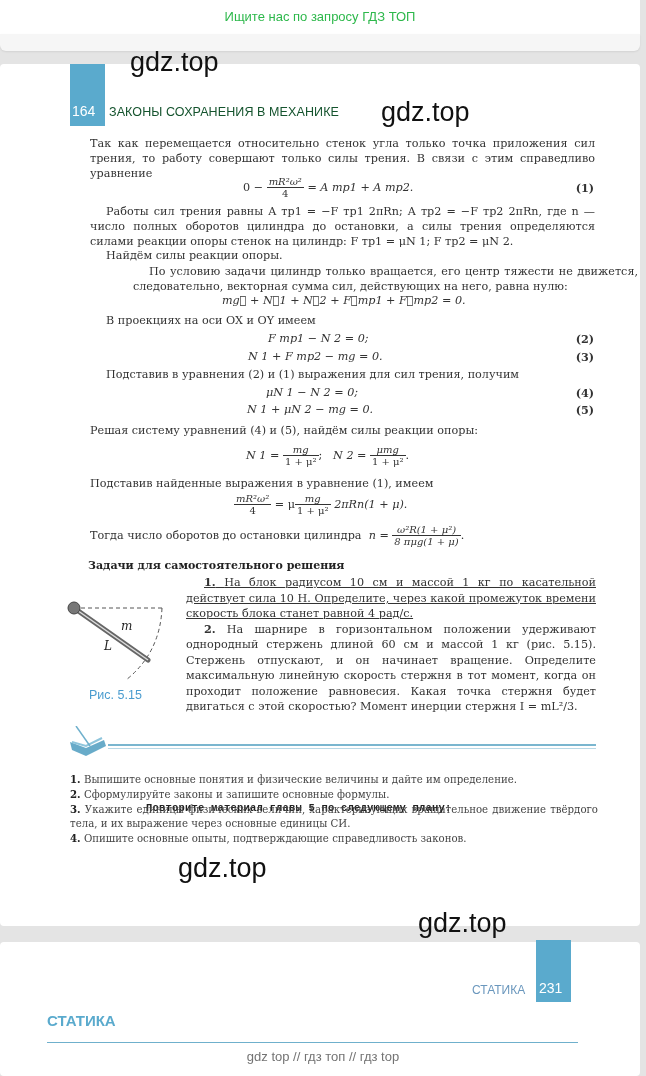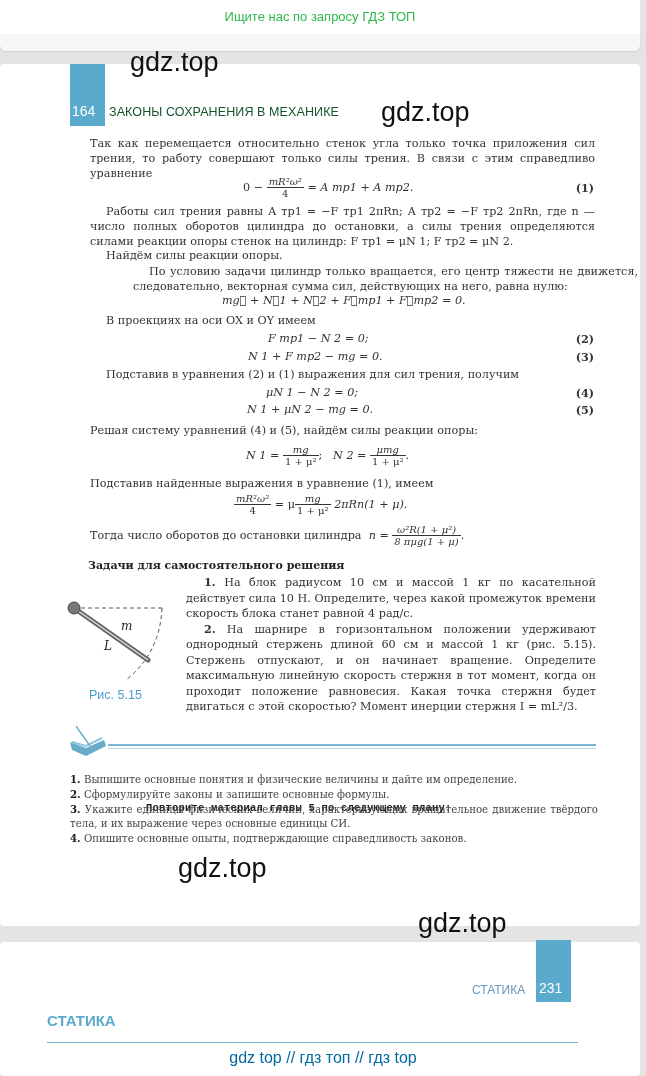--- a/index.html
+++ b/index.html
@@ -35,21 +35,21 @@
   .review-line2 { position: absolute; left: 108px; top: 748px; width: 488px; height: 1px; background: #b8d8e6; }
   .review-title { position: absolute; left: 146px; top: 754px; font-family: Liberation Mono, monospace; font-size: 10.5px; font-weight: bold; color: #222; letter-spacing: 0.2px; margin-top: 48px; }
   .review-list { position: absolute; left: 70px; top: 772px; width: 528px; font-size: 10.2px; line-height: 14px; color: #444; }
   .review-list b { color: #222; }
 
   .tab-right { position: absolute; left: 536px; top: 940px; width: 35px; height: 62px; background: #5aaacd; }
   .page-num-right { position: absolute; left: 539px; top: 980px; font-family: "Liberation Sans", sans-serif; font-size: 14px; color: #fff; }
   .chapter-right { position: absolute; left: 472px; top: 983px; font-family: "Liberation Sans", sans-serif; font-size: 12px; color: #6a97bd; }
   .section-heading { position: absolute; left: 47px; top: 1012px; font-family: "Liberation Sans", sans-serif; font-size: 15px; font-weight: bold; color: #5aaacd; }
   .section-rule { position: absolute; left: 47px; top: 1042px; width: 531px; height: 1px; background: #6fb0cc; }
-  .footer-links { position: absolute; left: 0; top: 1049px; width: 646px; text-align: center; font-family: "Liberation Sans", sans-serif; font-size: 16px; color: #0369a1; }
+  .footer-links { position: absolute; left: 0; top: 1049px; width: 646px; text-align: center; font-family: "Liberation Sans", sans-serif; font-size: 13px; color: #737373; }
 </style>
 </head>
 <body>
 
 <div class="top-banner">
   <span>Ищите нас по запросу ГДЗ ТОП</span>
 </div>
 <div class="top-strip"></div>
 
 <div class="page"></div>
@@ -111,21 +111,21 @@
 </div>
 
 <div class="line" style="left:90px; top:524px;">
   <span>Тогда число оборотов до остановки цилиндра</span>&nbsp;
   <i>n =</i>
   <span class="frac"><i class="num">ω²R(1 + μ²)</i><i class="den">8 πμg(1 + μ)</i></span><span>.</span>
 </div>
 
 <div class="section-title">Задачи для самостоятельного решения</div>
 <div class="problems">
-  <p style="text-indent:18px;"><b>1.</b> <span>На блок радиусом 10 см и массой 1 кг по касательной действует сила 10 Н. Определите, через какой промежуток времени скорость блока станет равной 4 рад/с.</span></p>
+  <p style="text-indent:18px;text-decoration:underline;"><b>1.</b> <span>На блок радиусом 10 см и массой 1 кг по касательной действует сила 10 Н. Определите, через какой промежуток времени скорость блока станет равной 4 рад/с.</span></p>
   <p style="text-indent:18px;"><b>2.</b> <span>На шарнире в горизонтальном положении удерживают однородный стержень длиной 60 см и массой 1 кг (рис. 5.15). Стержень отпускают, и он начинает вращение. Определите максимальную линейную скорость стержня в тот момент, когда он проходит положение равновесия. Какая точка стержня будет двигаться с этой скоростью? Момент инерции стержня I = mL²/3.</span></p>
 </div>
 
 <svg style="position:absolute; left:64px; top:598px;" width="110" height="84">
   <line x1="10" y1="10" x2="98" y2="10" stroke="#555" stroke-width="1" stroke-dasharray="4,3"></line>
   <path d="M98 10 Q96 55 62 82" fill="none" stroke="#555" stroke-width="1" stroke-dasharray="4,3"></path>
   <line x1="10" y1="10" x2="84" y2="62" stroke="#666" stroke-width="5" stroke-linecap="round"></line>
   <line x1="10" y1="10" x2="84" y2="62" stroke="#ddd" stroke-width="1.5"></line>
   <circle cx="10" cy="10" r="6" fill="#777" stroke="#444"></circle>
   <text x="57" y="32" font-size="12" font-style="italic" font-family="DejaVu Serif, serif" fill="#222">m</text>

